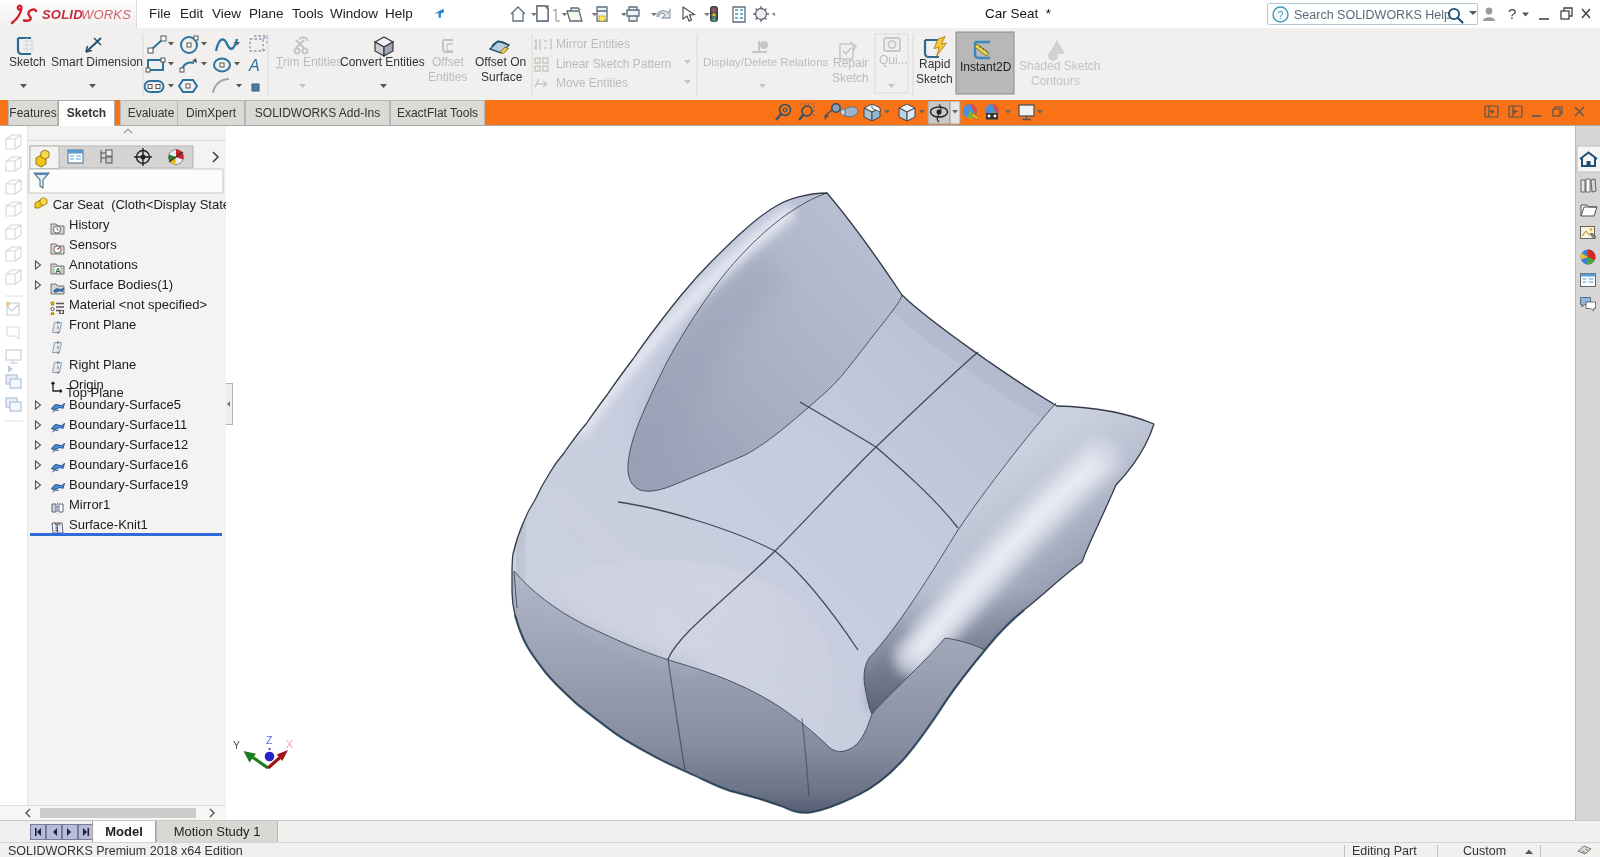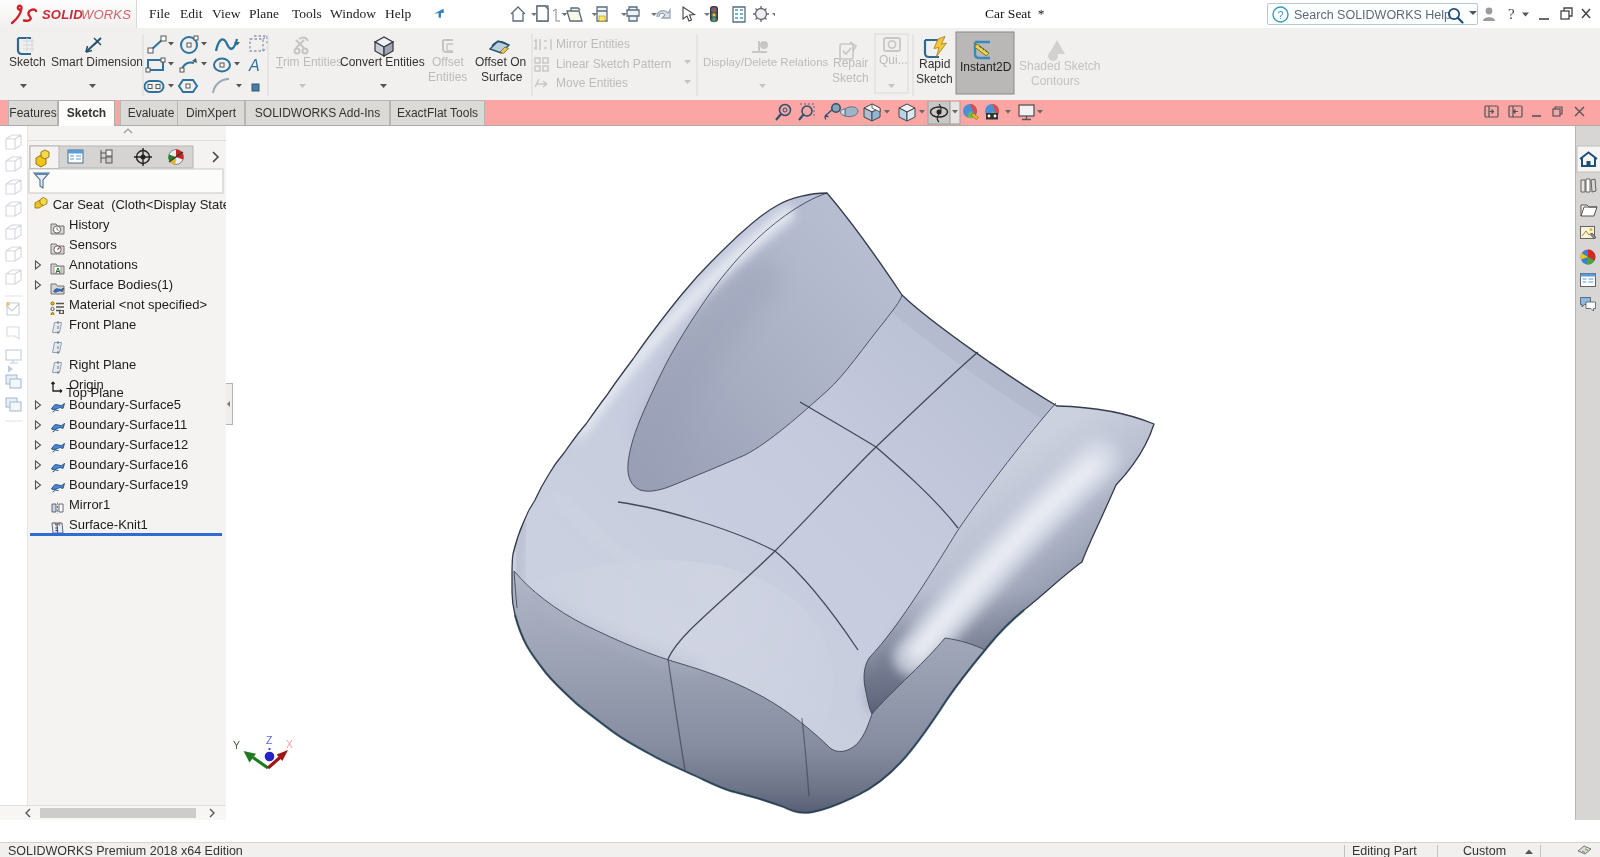--- a/index.html
+++ b/index.html
@@ -1,23 +1,23 @@
 <!DOCTYPE html>
 <html><head>
 <meta charset="utf-8">
 <style>
 * { margin:0; padding:0; box-sizing:border-box; }
 html,body { width:1600px; height:857px; overflow:hidden; font-family:"Liberation Sans",sans-serif; background:#fff; }
 #stage { position:relative; width:1600px; height:857px; background:#fff; }
 .abs { position:absolute; }
 #titlebar { position:absolute; left:0; top:0; width:1600px; height:28px; background:#fff; }
 #logo { position:absolute; left:0; top:0; width:137px; height:28px; background:linear-gradient(180deg,#fdfdfd,#f1f0ef); border-right:1px solid #d9d8d6; }
-.menu { position:absolute; top:0; height:28px; line-height:28px; font-size:13.5px; color:#222;font-family:Liberation Serif, serif; }
+.menu { position:absolute; top:0; height:28px; line-height:28px; font-size:13.5px; color:#222; }
 #ribbon { position:absolute; left:0; top:28px; width:1600px; height:72px; background:#f1f0ef; }
-#tabrow { position:absolute; left:0; top:100px; width:1600px; height:26px; background:#fca5a5; border-bottom:1px solid #adabaa; }
+#tabrow { position:absolute; left:0; top:100px; width:1600px; height:26px; background:#f97316; border-bottom:1px solid #adabaa; }
 .ctab { position:absolute; top:0; height:25px; line-height:25px; font-size:12px; color:#333; text-align:center; background:#dbdad7; border:1px solid #b8b6b4; border-bottom:none; }
 .ctab.active { background:#fdfdfc; font-weight:bold; height:26px; z-index:2; border-color:#adabaa; }
 #leftstrip { position:absolute; left:0; top:126px; width:28px; height:694px; background:#fff; border-right:1px solid #e4e3e1; }
 #panel { position:absolute; left:28px; top:126px; width:198px; height:679px; background:#f4f3f1; }
 #panelsb { position:absolute; left:0px; top:805px; width:226px; height:15px; background:#f7f6f5; border-top:1px solid #e0dedc; }
 #viewport { position:absolute; left:226px; top:126px; width:1349px; height:694px; background:#fff; }
 #taskpane { position:absolute; left:1575px; top:126px; width:25px; height:694px; background:#d7d6d4; border-left:1px solid #b9b7b5; }
 .trow { position:absolute; left:0; height:20px; line-height:20px; font-size:13px; color:#1c1c1c; white-space:nowrap; }
 .trow svg { vertical-align:-3px; }
 #bottabs { position:absolute; left:0; top:820px; width:1600px; height:22px; background:#f1f0ef; border-top:1px solid #c9c7c5; }
@@ -758,20 +758,40 @@
         <path d="M4 17 L1 20 L4 23 Z" fill="#777"></path>
       </svg>
   </div>
   <div id="panelsb">
     <svg width="226" height="14" viewBox="0 0 226 14">
       <path d="M30 3 l-4 4 4 4" fill="none" stroke="#555" stroke-width="1.4"></path>
       <rect x="40" y="2" width="156" height="10" fill="#cdcccb"></rect>
       <path d="M210 3 l4 4 -4 4" fill="none" stroke="#555" stroke-width="1.4"></path>
     </svg>
   </div>
+  <div id="bottabs">
+    <svg class="abs" style="left:30px;top:3px;" width="64" height="16" viewBox="0 0 64 16">
+      <g fill="#b8bcd4" stroke="#767b9e">
+          <rect x="0.5" y="0.5" width="15" height="15"></rect>
+          <rect x="16.5" y="0.5" width="15" height="15"></rect>
+          <rect x="32.5" y="0.5" width="15" height="15"></rect>
+          <rect x="48.5" y="0.5" width="15" height="15"></rect>
+        </g>
+      <g fill="#1c2048">
+          <path d="M11 4 L7 8 L11 12 Z"></path>
+          <rect x="5" y="4" width="1.6" height="8"></rect>
+          <path d="M27 4 L23 8 L27 12 Z"></path>
+          <path d="M37 4 L41 8 L37 12 Z"></path>
+          <path d="M53 4 L57 8 L53 12 Z"></path>
+          <rect x="57.5" y="4" width="1.6" height="8"></rect>
+        </g>
+    </svg>
+    <div class="btab" style="left:92px;width:64px;background:#fdfdfc;border:1px solid #a8a6a4;border-top:none;font-weight:bold;">Model</div>
+    <div class="btab" style="left:156px;width:122px;background:#d9d8d5;border:1px solid #b5b3b1;border-top:none;">Motion Study 1</div>
+  </div>
   <div id="statusbar">
     <span class="abs" style="left:8px;top:1px;">SOLIDWORKS Premium 2018 x64 Edition</span>
     <span class="abs" style="left:1352px;top:1px;">Editing Part</span>
     <div class="abs" style="left:1344px;top:2px;width:1px;height:12px;background:#c5c3c1;"></div>
     <div class="abs" style="left:1437px;top:2px;width:1px;height:12px;background:#c5c3c1;"></div>
     <span class="abs" style="left:1463px;top:1px;">Custom</span>
     <svg class="abs" style="left:1524px;top:5px;" width="10" height="7" viewBox="0 0 10 7">
         <path d="M1 6 l4 -4.5 4 4.5 z" fill="#555"></path>
       </svg>
     <div class="abs" style="left:1540px;top:2px;width:1px;height:12px;background:#c5c3c1;"></div>

